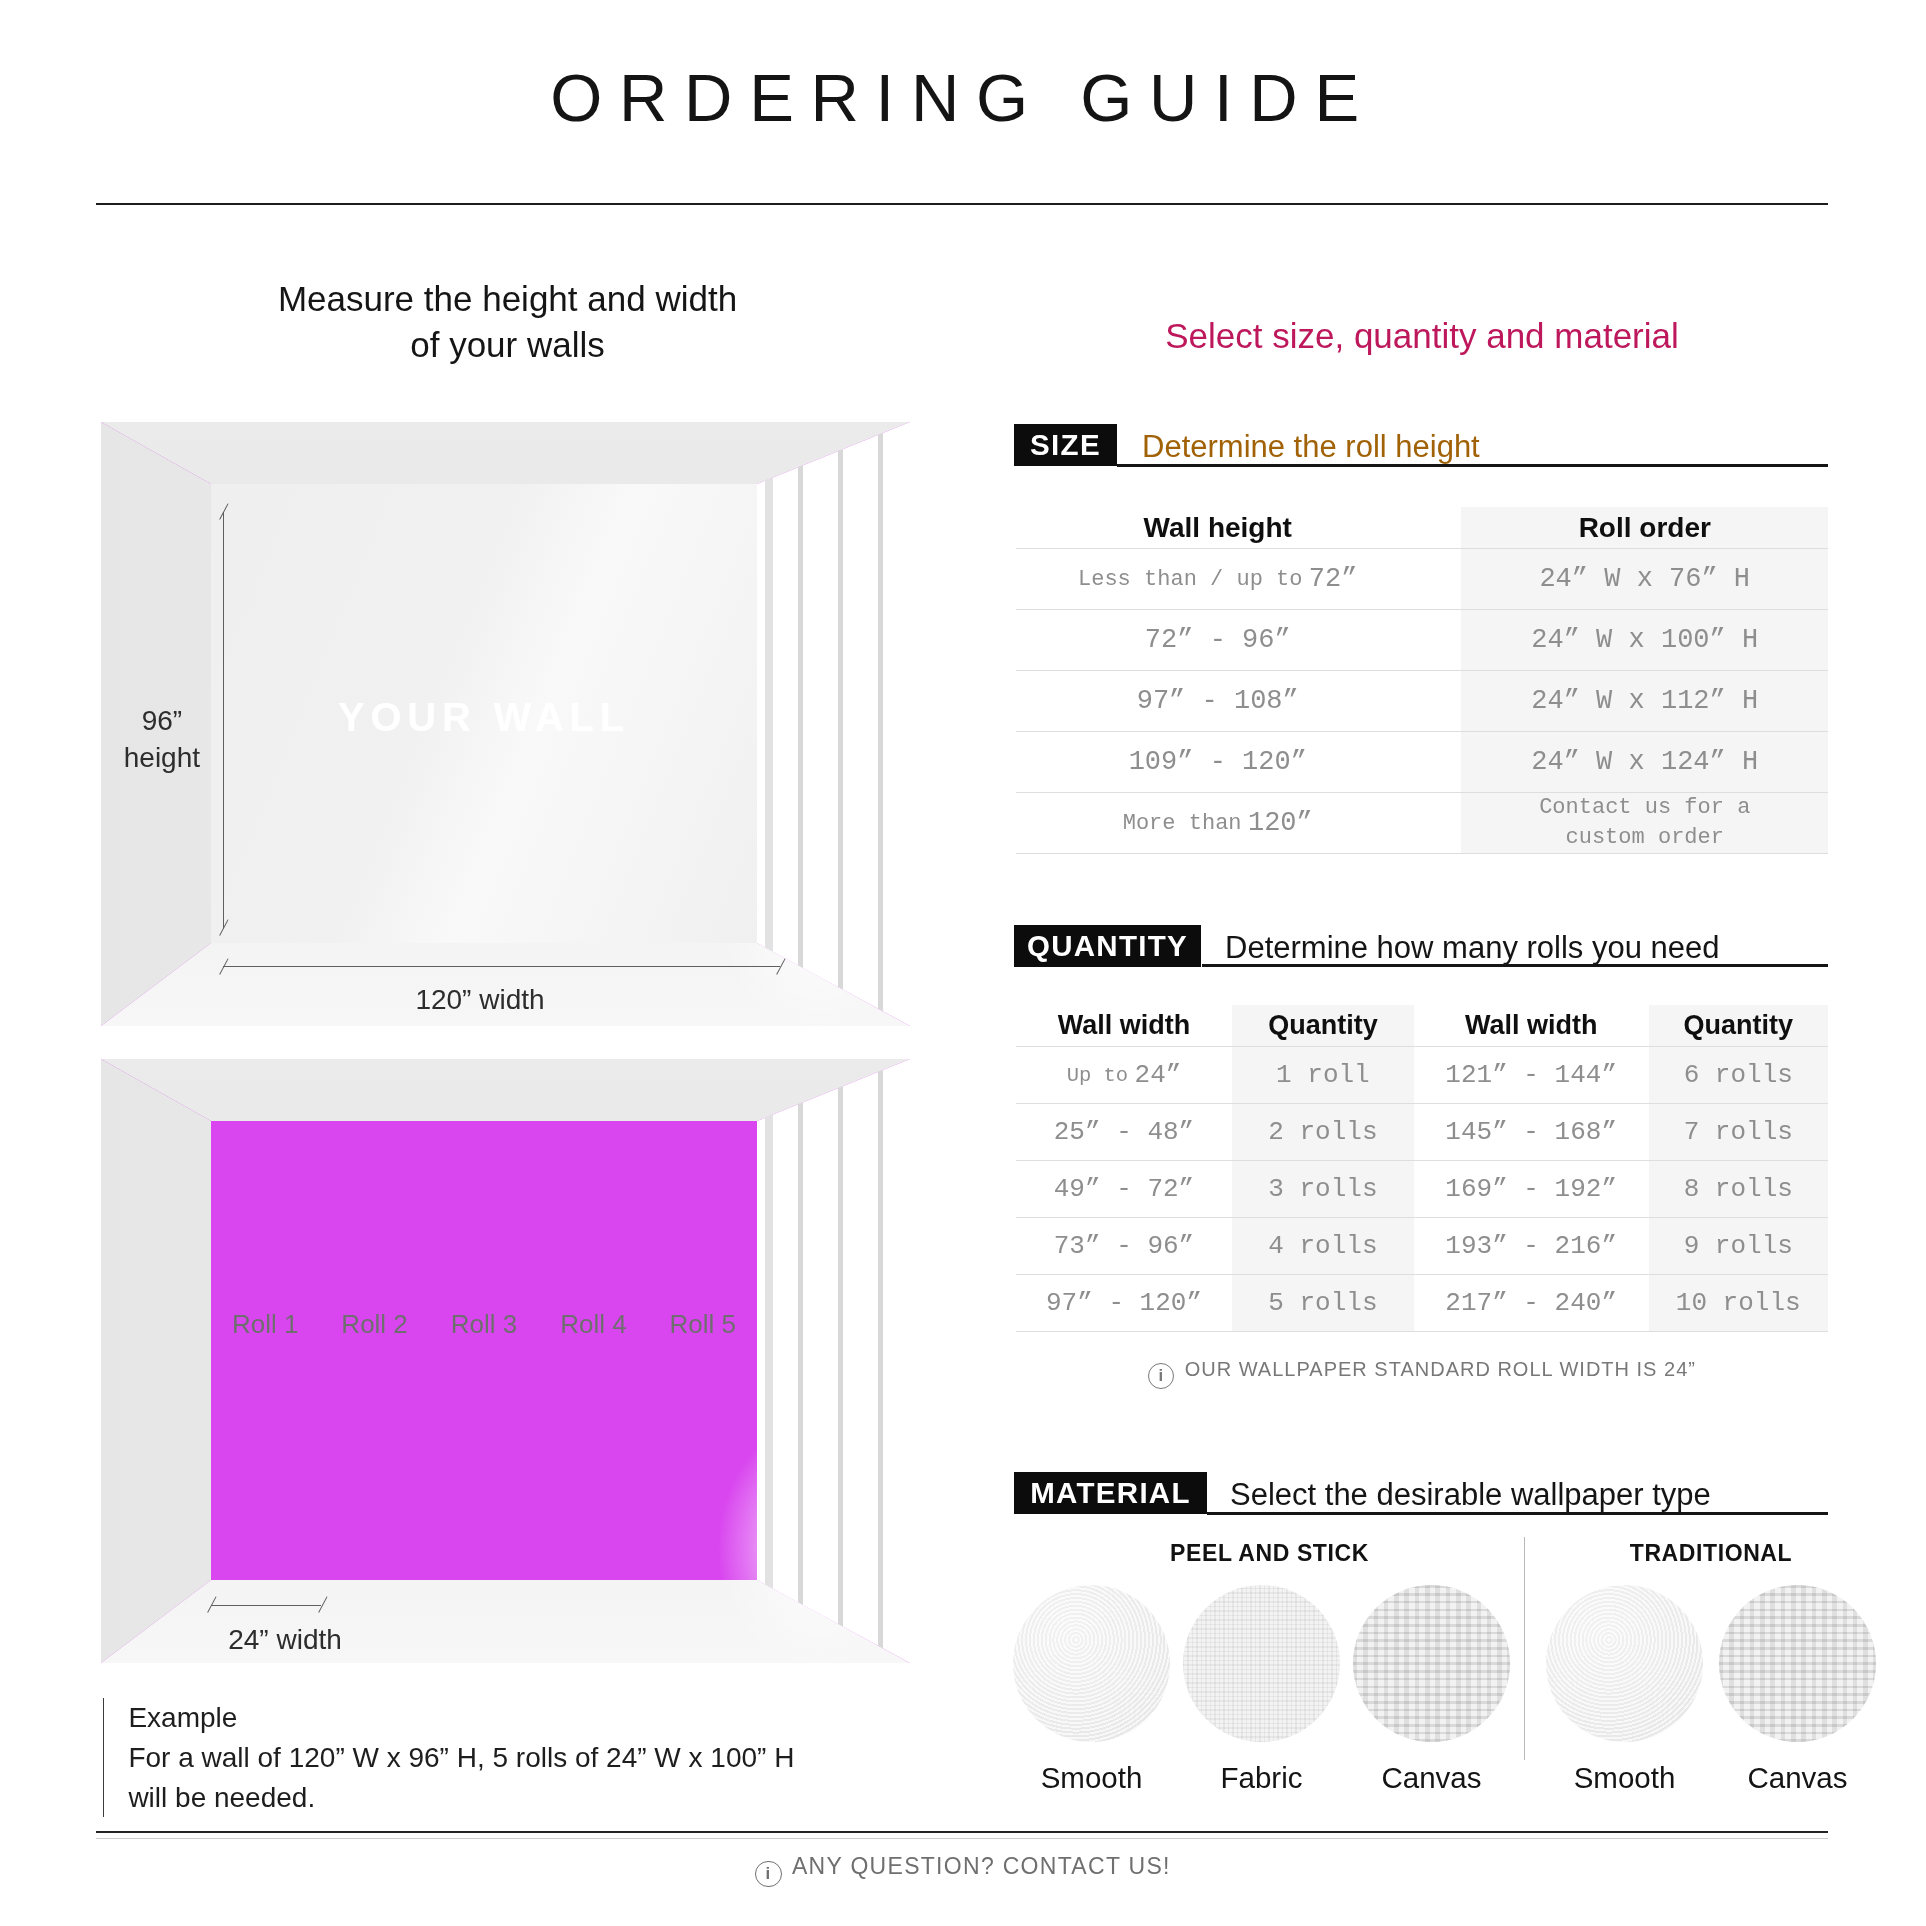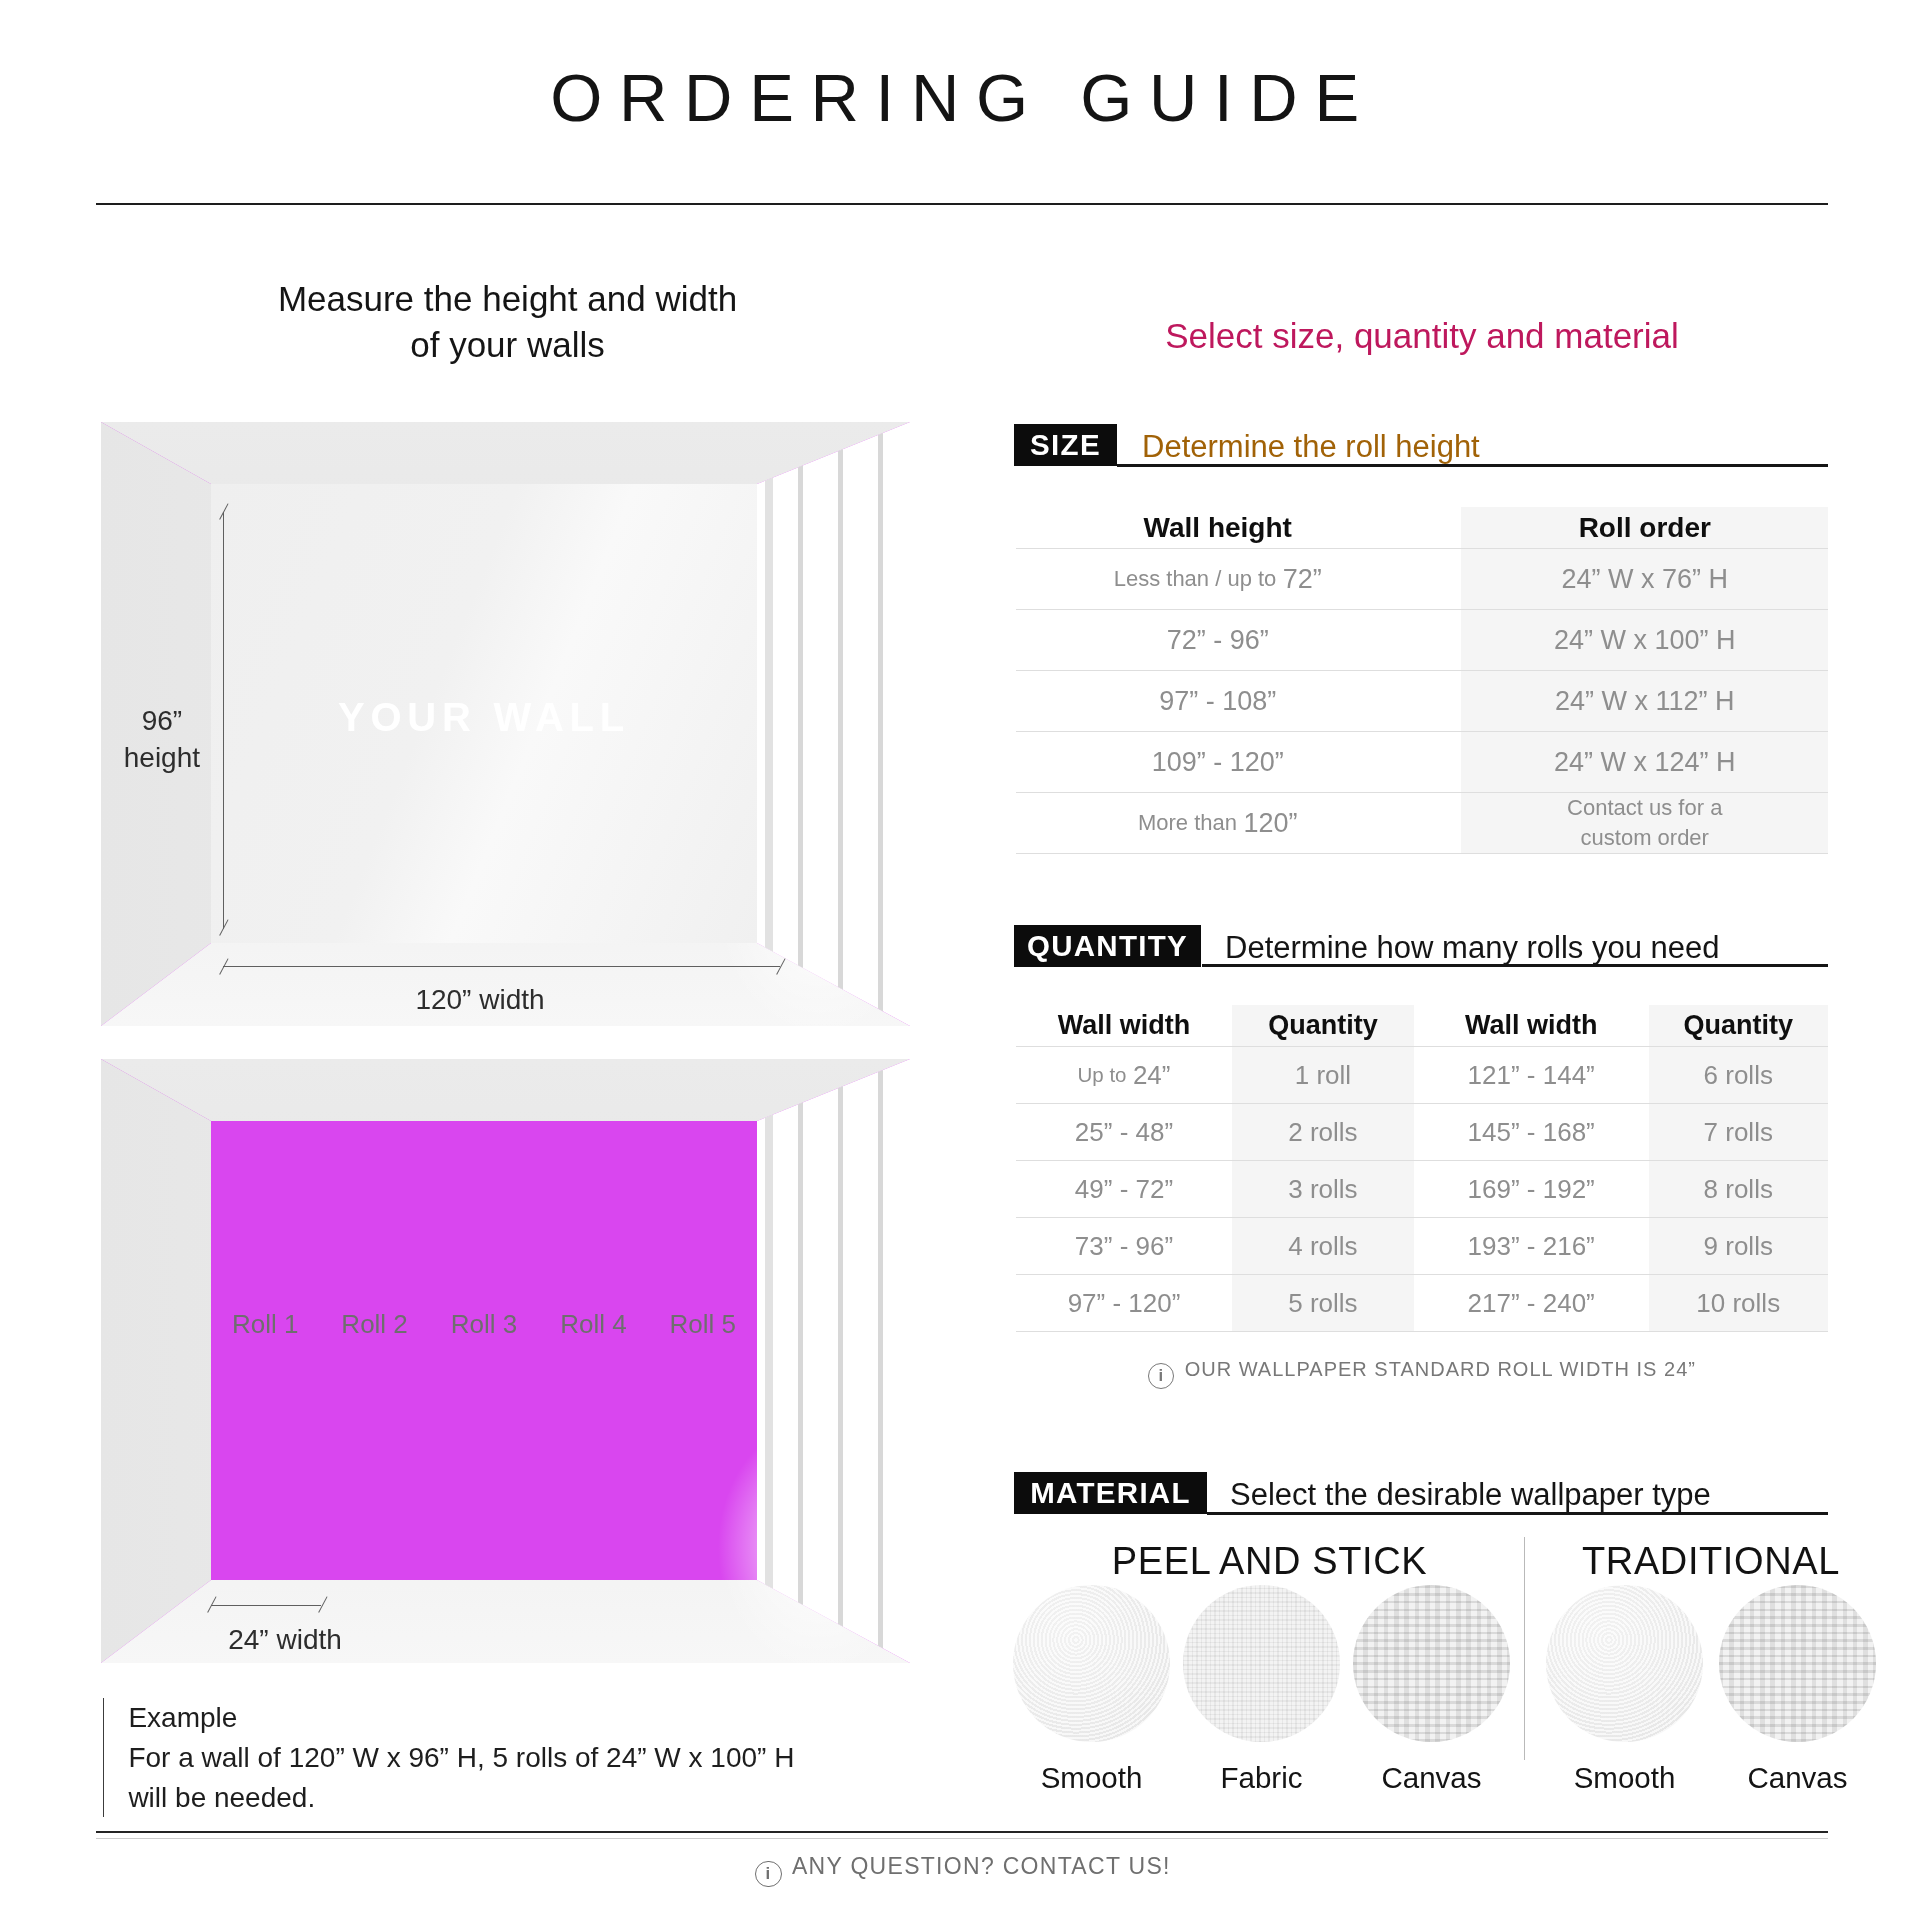--- a/index.html
+++ b/index.html
@@ -74,21 +74,21 @@
   .badge-qty{left:1014px;top:925px;width:187px;height:42px;}
   .qty-underline{left:1202px;top:964px;width:626px;height:2.6px;background:#151515;}
   .qty-subtitle{left:1225px;top:930px;font-size:31px;color:#151515;}
   .badge-mat{left:1014px;top:1472px;width:193px;height:42px;}
   .mat-underline{left:1207px;top:1512px;width:621px;height:2.6px;background:#151515;}
   .mat-subtitle{left:1230px;top:1477px;font-size:31px;color:#151515;}
 
   
   .tbl{left:1016px;width:812px;}
   .row{display:flex;}
-  .row.data{border-top:1.3px solid #dedede;}
+  .row.data{border-top:1.3px solid #dedede;font-family:Liberation Mono, monospace;}
   .row.last{border-bottom:1.3px solid #dedede;}
   .cell{display:flex;align-items:center;justify-content:center;color:#8e8e8e;font-size:27px;}
   .cell .small{font-size:22px;margin-right:6.4px;}
   .hcell{color:#0f0f0f;font-weight:600;font-size:28px;}
   .stripe{background:#f5f5f5;}
   
   .size-table{top:507px;}
   .size-table .row{height:60px;gap:42px;}
   .size-table .hrow{height:41px;}
   .cw{width:52.4%;} .cr{width:47.6%;}
@@ -107,21 +107,21 @@
              border-radius:50%;align-items:center;justify-content:center;
              margin-right:10.3px;vertical-align:-5.1px;font-style:normal;}
   .info-icon::before{content:"i";font-size:16.7px;font-weight:600;}
   .qty-note{left:1016px;top:1358px;width:812px;text-align:center;font-size:20px;
             color:#787878;letter-spacing:1px;}
   .footer-line{left:96px;top:1831px;width:1732px;height:1.9px;background:#242424;}
   .footer-line2{left:96px;top:1838px;width:1732px;height:0.6px;background:#cccccc;}
   .footer{left:0;right:0;top:1853px;text-align:center;font-size:23px;color:#6f6f6f;letter-spacing:1.3px;}
 
   
-  .group-title{top:1540px;text-align:center;font-size:38px;font-weight:400;
+  .group-title{top:1540px;text-align:center;font-size:23px;font-weight:700;
                letter-spacing:0.6px;color:#121212;}
   .gt-peel{left:1016px;width:507px;}
   .gt-trad{left:1541px;width:340px;}
   .mat-divider{left:1524px;top:1537px;width:1.3px;height:223px;background:#b9b9b9;}
   .swatch{top:1585px;width:167px;text-align:center;}
   .sw1{left:1008px;} .sw2{left:1178px;} .sw3{left:1348px;} .sw4{left:1541px;} .sw5{left:1714px;}
   .circle{width:157px;height:157px;border-radius:50%;margin:0 auto;}
   .tex-smooth{background:
     repeating-radial-gradient(circle at 40% 35%, rgba(255,255,255,0.6) 0 1.9px, rgba(0,0,0,0.02) 1.9px 3.9px),
     radial-gradient(circle at 35% 30%, #f7f7f7, #ededed 72%, #e8e8e8);}

